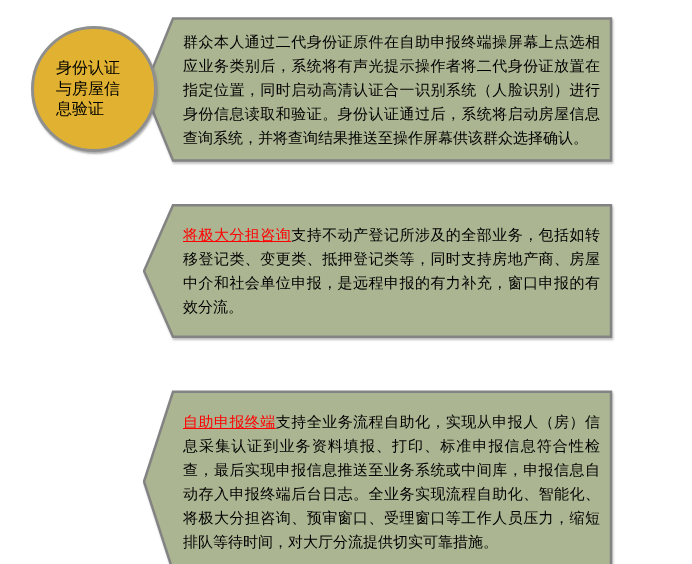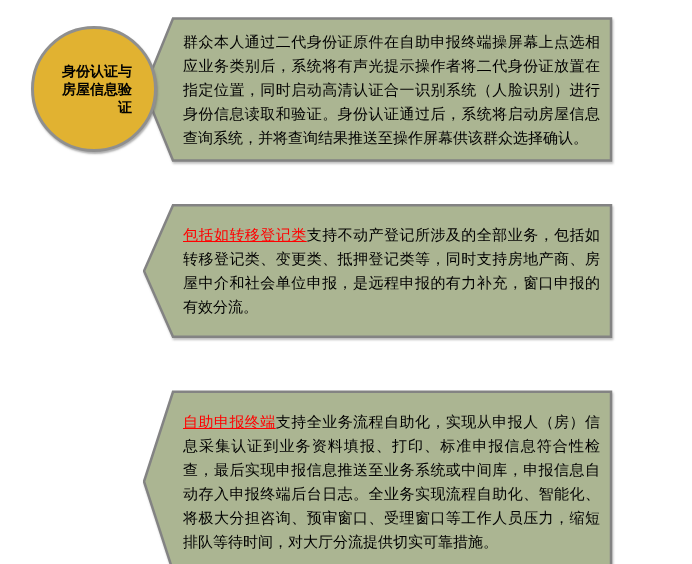--- a/index.html
+++ b/index.html
@@ -64,23 +64,23 @@
     background:var(--circle-fill);
     border:3px solid var(--circle-border);
     box-shadow:1px 2px 2px rgba(110,110,110,.55);
     display:flex;align-items:center;justify-content:center;
   }
   .step1 .circle{top:9px;}
   .step2 .circle{top:4px;}
   .step3 .circle{top:7px;}
   .circle-label{
     width:76px;
-    text-align:right;
-    font-weight:bold;
-    font-size:14px;
+    text-align:left;
+    font-weight:normal;
+    font-size:16px;
     line-height:1.3;
     color:var(--text);
   }
 </style>
 </head>
 <body>
 
 <div class="diagram">
 
   <div class="step step1">
@@ -96,21 +96,21 @@
       <div class="circle-label">身份认证与房屋信息验证</div>
     </div>
   </div>
 
   <div class="step step2">
     <svg class="banner-svg" viewBox="0 0 470 100" preserveAspectRatio="none" aria-hidden="true">
       <polygon points="1,50 30,1 468,1 468,99 30,99"></polygon>
     </svg>
     <div class="banner-text">
       <p>
-        <span class="lead-link">包括如转移登记类</span><span>支持不动产登记所涉及的全部业务，包括如转移登记类、变更类、抵押登记类等，同时支持房地产商、房屋中介和社会单位申报，是远程申报的有力补充，窗口申报的有效分流。</span>
+        <span class="lead-link">将极大分担咨询</span><span>支持不动产登记所涉及的全部业务，包括如转移登记类、变更类、抵押登记类等，同时支持房地产商、房屋中介和社会单位申报，是远程申报的有力补充，窗口申报的有效分流。</span>
       </p>
     </div>
   </div>
 
   <div class="step step3">
     <svg class="banner-svg" viewBox="0 0 470 100" preserveAspectRatio="none" aria-hidden="true">
       <polygon points="1,50 30,1 468,1 468,99 30,99"></polygon>
     </svg>
     <div class="banner-text">
       <p>

